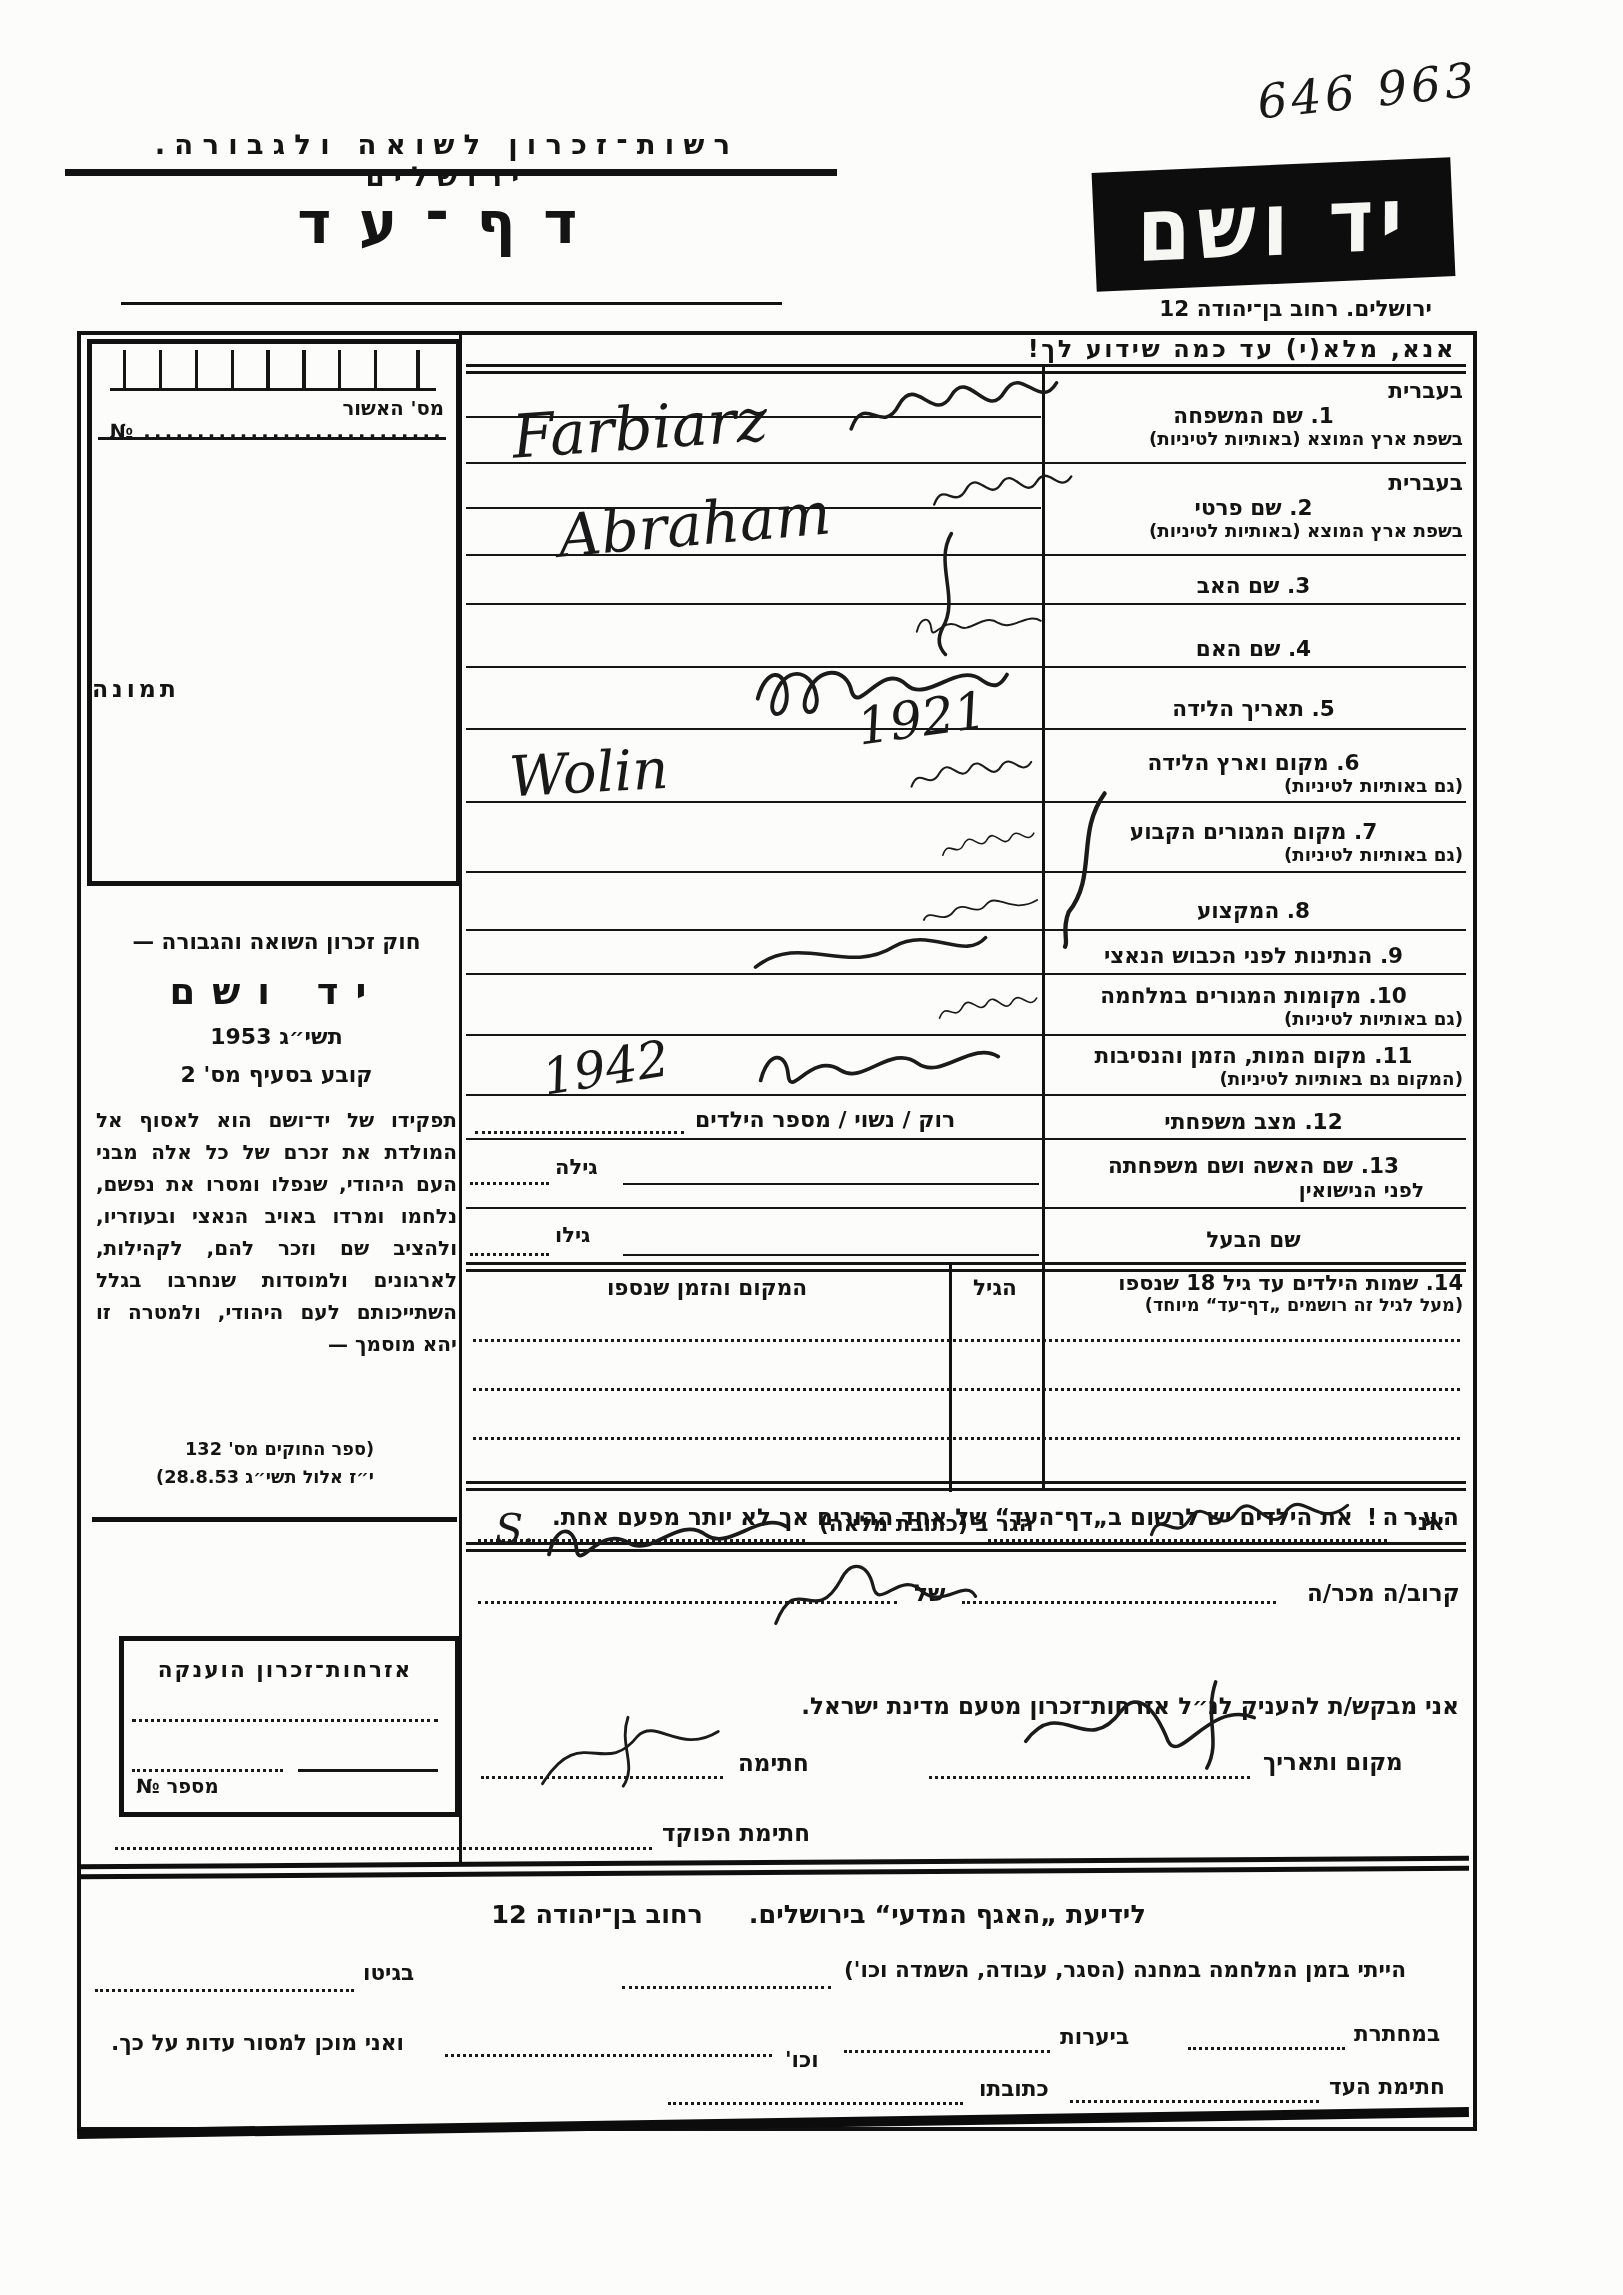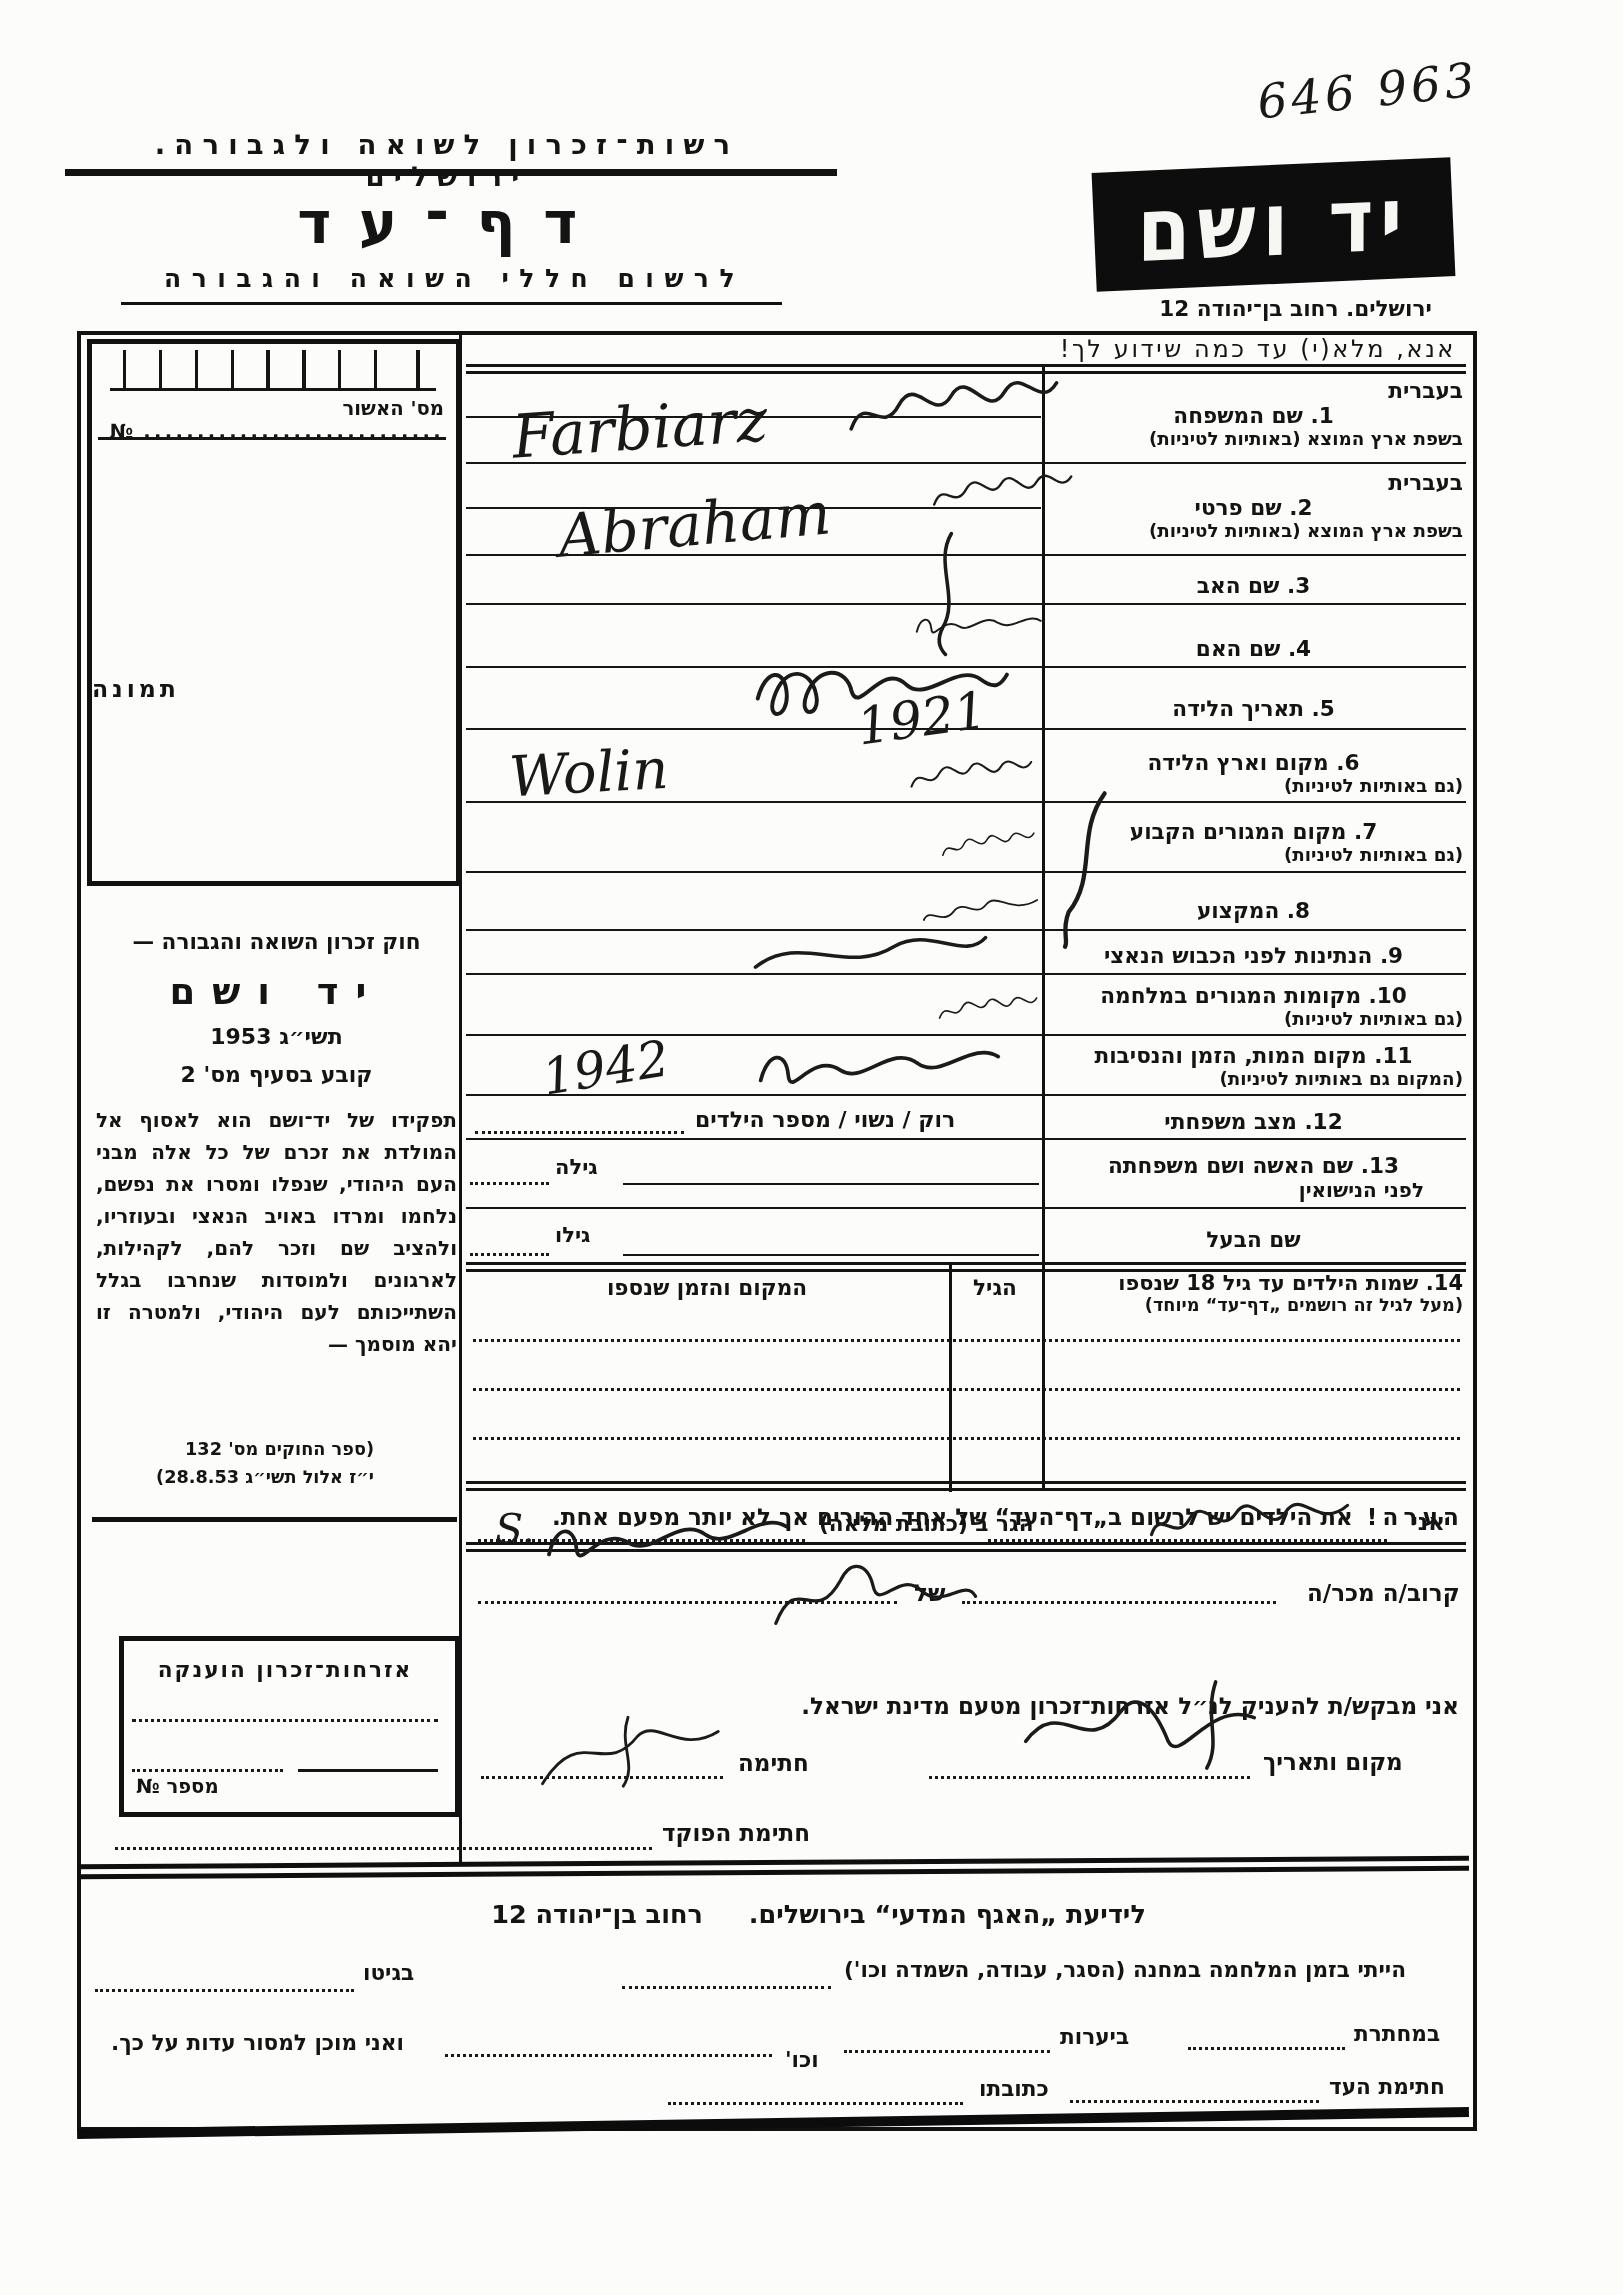--- a/index.html
+++ b/index.html
@@ -18,21 +18,21 @@
   .hdr-sub-rule{top:302px; left:121px; width:661px; border-top:3.9px solid #121212;}
   .hw-docnum{top:63px; left:1257px; font-family:"DejaVu Serif",serif; font-style:italic; font-size:47px; transform:rotate(-6deg); letter-spacing:3.9px;}
   .stamp{top:165px; left:1094px; width:359px; height:119px; background:#0d0d0d; transform:rotate(-2.5deg);
          display:flex; align-items:center; justify-content:center;}
   .stamp-inner{color:#f6f6f2; font-size:77px; font-weight:bold; letter-spacing:6.5px; transform:scaleY(1.15) skewX(-3deg); white-space:nowrap;}
   .hdr-addr{top:296px; left:1073px; width:445px; text-align:center; font-size:21.6px; font-weight:bold;}
   
   .main-box{top:331px; left:77px; width:1392px; height:1792px; border:4.6px solid #111;}
   .vdiv-left{top:331px; left:459px; width:0; height:1535px; border-left:3.9px solid #111;}
   .vdiv-right{top:364px; left:1042px; width:0; height:1125px; border-left:3.3px solid #111;}
-  .instruction{top:335px; right:167px; font-size:24px; font-weight:normal; letter-spacing:2.6px;}
+  .instruction{top:335px; right:167px; font-size:24px; font-weight:bold; letter-spacing:2.6px;}
   .rule{border-top:2.6px solid #161616; height:0;}
   .rule-d{height:3.9px; border-top:3.3px solid #141414; border-bottom:3.3px solid #141414;}
   .dotted{border-top:3.3px dotted #1a1a1a; height:0;}
   
   .photo-box{top:339px; left:87px; width:364px; height:537px; border:5.2px solid #111;}
   .comb{top:350px; left:110px; width:326px; height:38px; border-bottom:3.3px solid #151515;}
   .comb i{position:absolute; top:0; bottom:0; width:3.3px; background:#151515;}
   .apprv-row{top:397px; left:98px; width:346px; font-size:19.6px; font-weight:bold;}
   .apprv-rule{top:437px; left:98px; width:348px; border-top:3.3px solid #151515;}
   .photo-word{top:675px; left:92px; width:353px; text-align:left; font-size:23.6px; font-weight:bold; letter-spacing:3.9px;}
@@ -90,21 +90,20 @@
   .scrib path{fill:none; stroke:#1b1b1b; stroke-width:6px; stroke-linecap:round;}
 </style>
 </head>
 <body>
 
 <div class="page">
 
   <div class="abs hdr-org rtl">רשות־זכרון לשואה ולגבורה. ירושלים</div>
   <div class="abs hdr-org-rule"></div>
   <div class="abs hdr-title rtl">דף־עד</div>
-  <div class="abs hdr-sub rtl">לרשום חללי השואה והגבורה</div>
   <div class="abs hdr-sub-rule"></div>
 
   <div class="abs hw hw-docnum">646 963</div>
   <div class="abs stamp">
     <span class="stamp-inner rtl">יד ושם</span>
   </div>
   <div class="abs hdr-addr rtl">ירושלים. רחוב בן־יהודה 12</div>
 
   <div class="abs main-box"></div>
   <div class="abs vdiv-left"></div>

